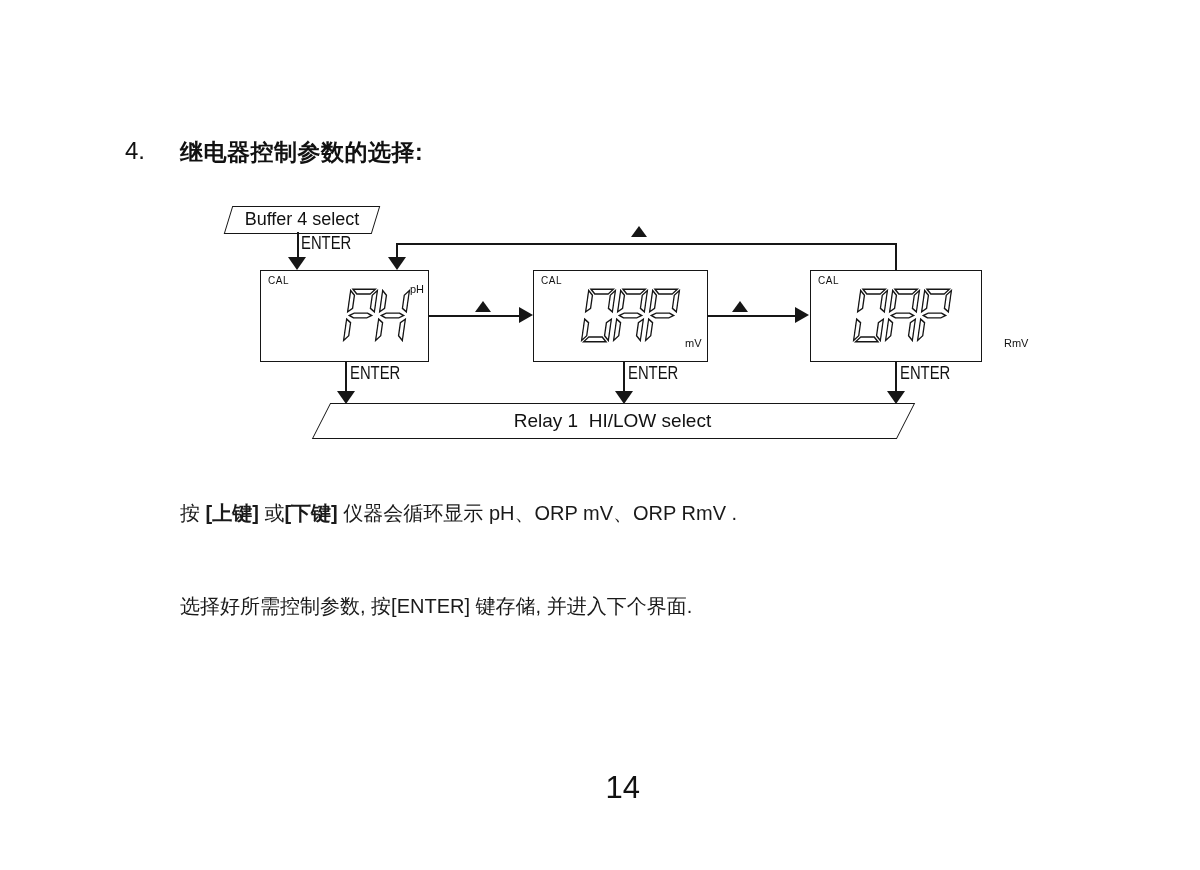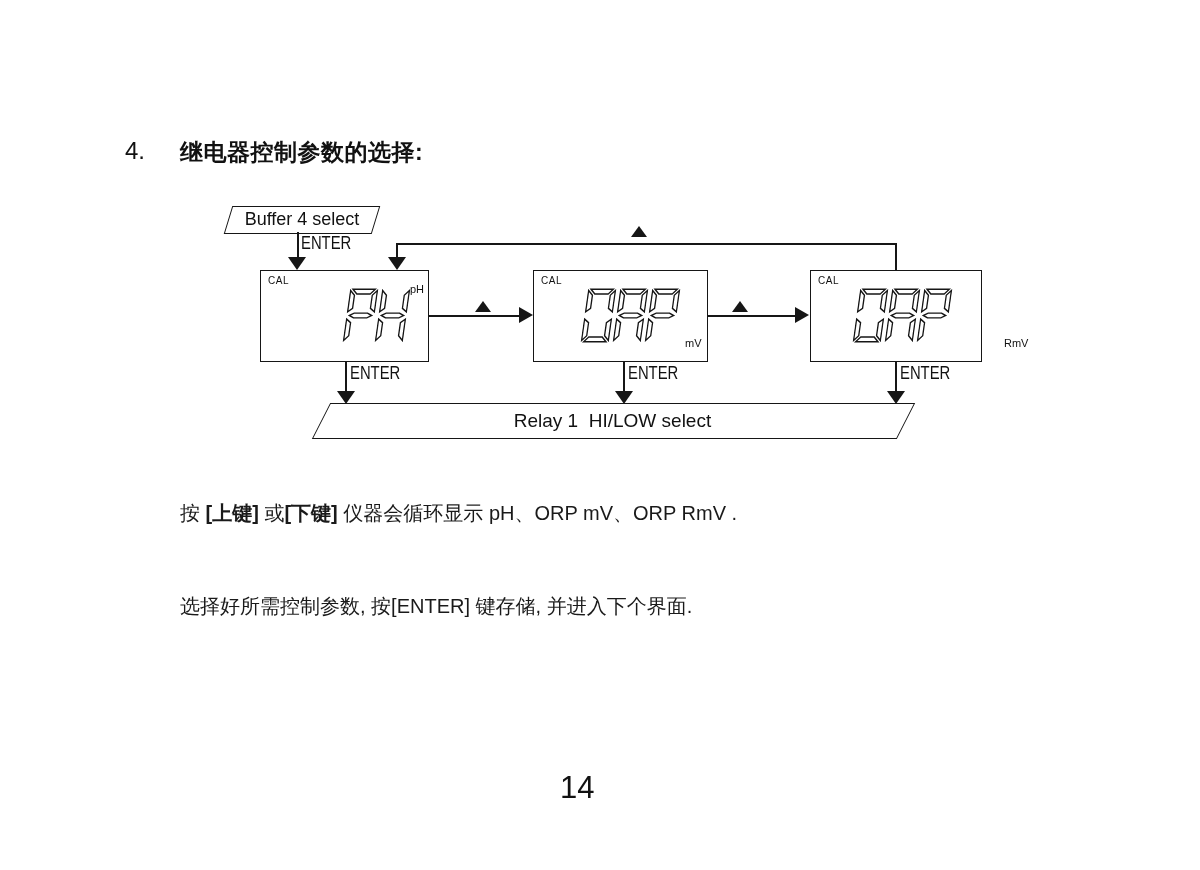--- a/index.html
+++ b/index.html
@@ -30,21 +30,21 @@
   .lcd{position:absolute;top:270px;height:92px;border:1.5px solid #161616;background:#fff;box-sizing:border-box;}
   .cal{position:absolute;left:7px;top:4px;font-size:10px;letter-spacing:0.5px;}
   .unit{position:absolute;font-size:11px;}
   .segrow{position:absolute;display:flex;gap:3px;transform:skewX(-8deg);}
   .seg-char{width:29px;height:55px;display:block;}
   .seg-char polygon{fill:#ffffff;stroke:#161616;stroke-width:1.2px;}
   
   .textline{position:absolute;left:180px;font-size:20px;line-height:28px;color:#1a1a1a;}
   .textline span{white-space:pre;}
   .bold{font-weight:bold;}
-  .pagenum{position:absolute;left:560px;top:770px;width:80px;text-align:left;font-size:31px;}
+  .pagenum{position:absolute;left:560px;top:770px;width:80px;text-align:right;font-size:31px;}
 </style>
 </head>
 <body>
 
 <div class="page">
 
   <div class="heading">
     <span class="h-num">4.</span>
     <span class="h-title">继电器控制参数的选择:</span>
   </div>

